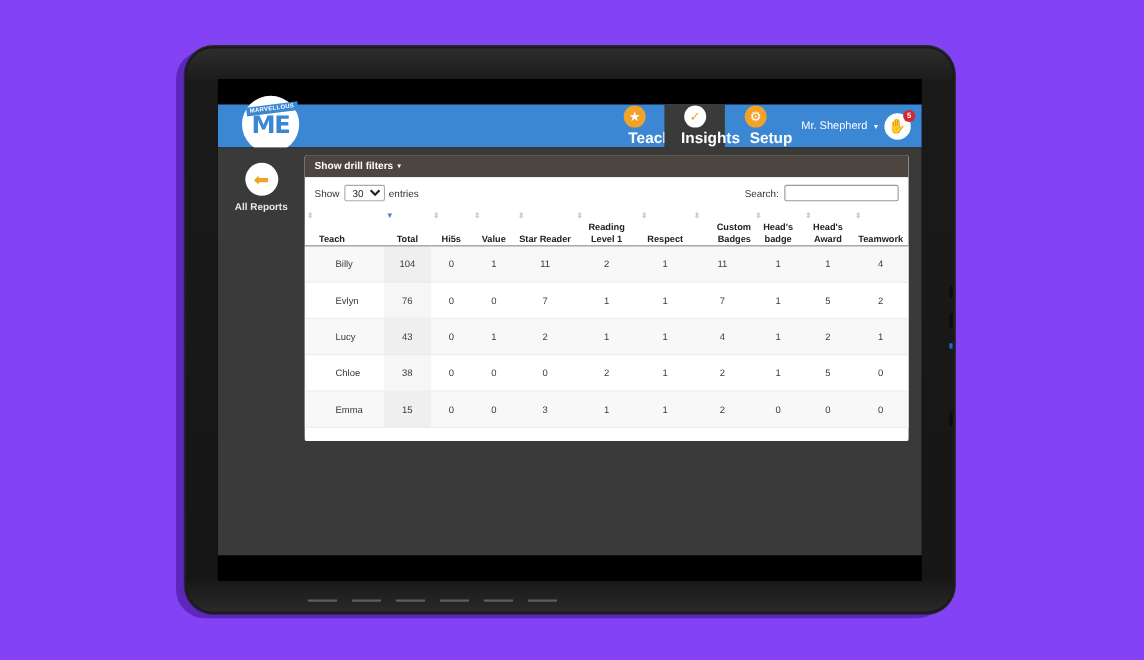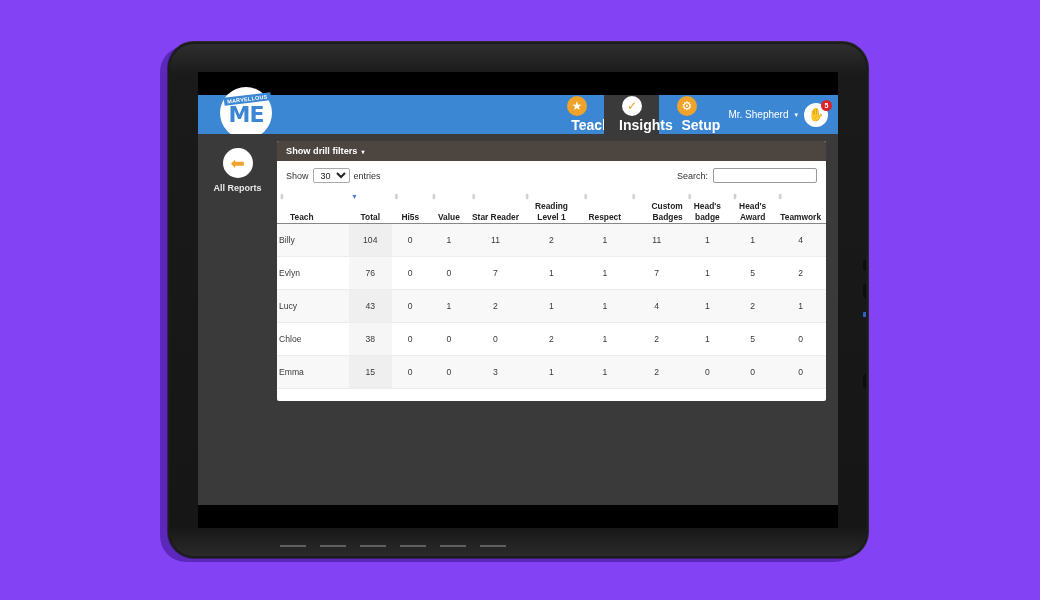--- a/index.html
+++ b/index.html
@@ -226,21 +226,21 @@
     position: absolute; top: 4px; left: 2px;
     font-size: 7px; color: #cfcfcf; line-height: 1;
   }
   th.sorted .sorticon { color: #4a7fd4; }
   tbody td {
     font-size: 8.6px; color: #3a3a3a;
     padding: 11px 2px;
     text-align: center;
     border-bottom: 1px solid #ececec;
   }
-  tbody td.col-pupil { text-align: left; padding-left: 2px; }
+  tbody td.col-pupil { text-align: left; padding-left: 28px; }
   tbody tr:nth-child(odd) { background: #f8f8f8; }
   tbody tr:nth-child(even) { background: #fff; }
   tbody td.col-total { background: rgba(0,0,0,0.035); }
 </style>
 </head>
 <body>
 
 <div id="tablet">
   <div id="tablet-inner">
 

